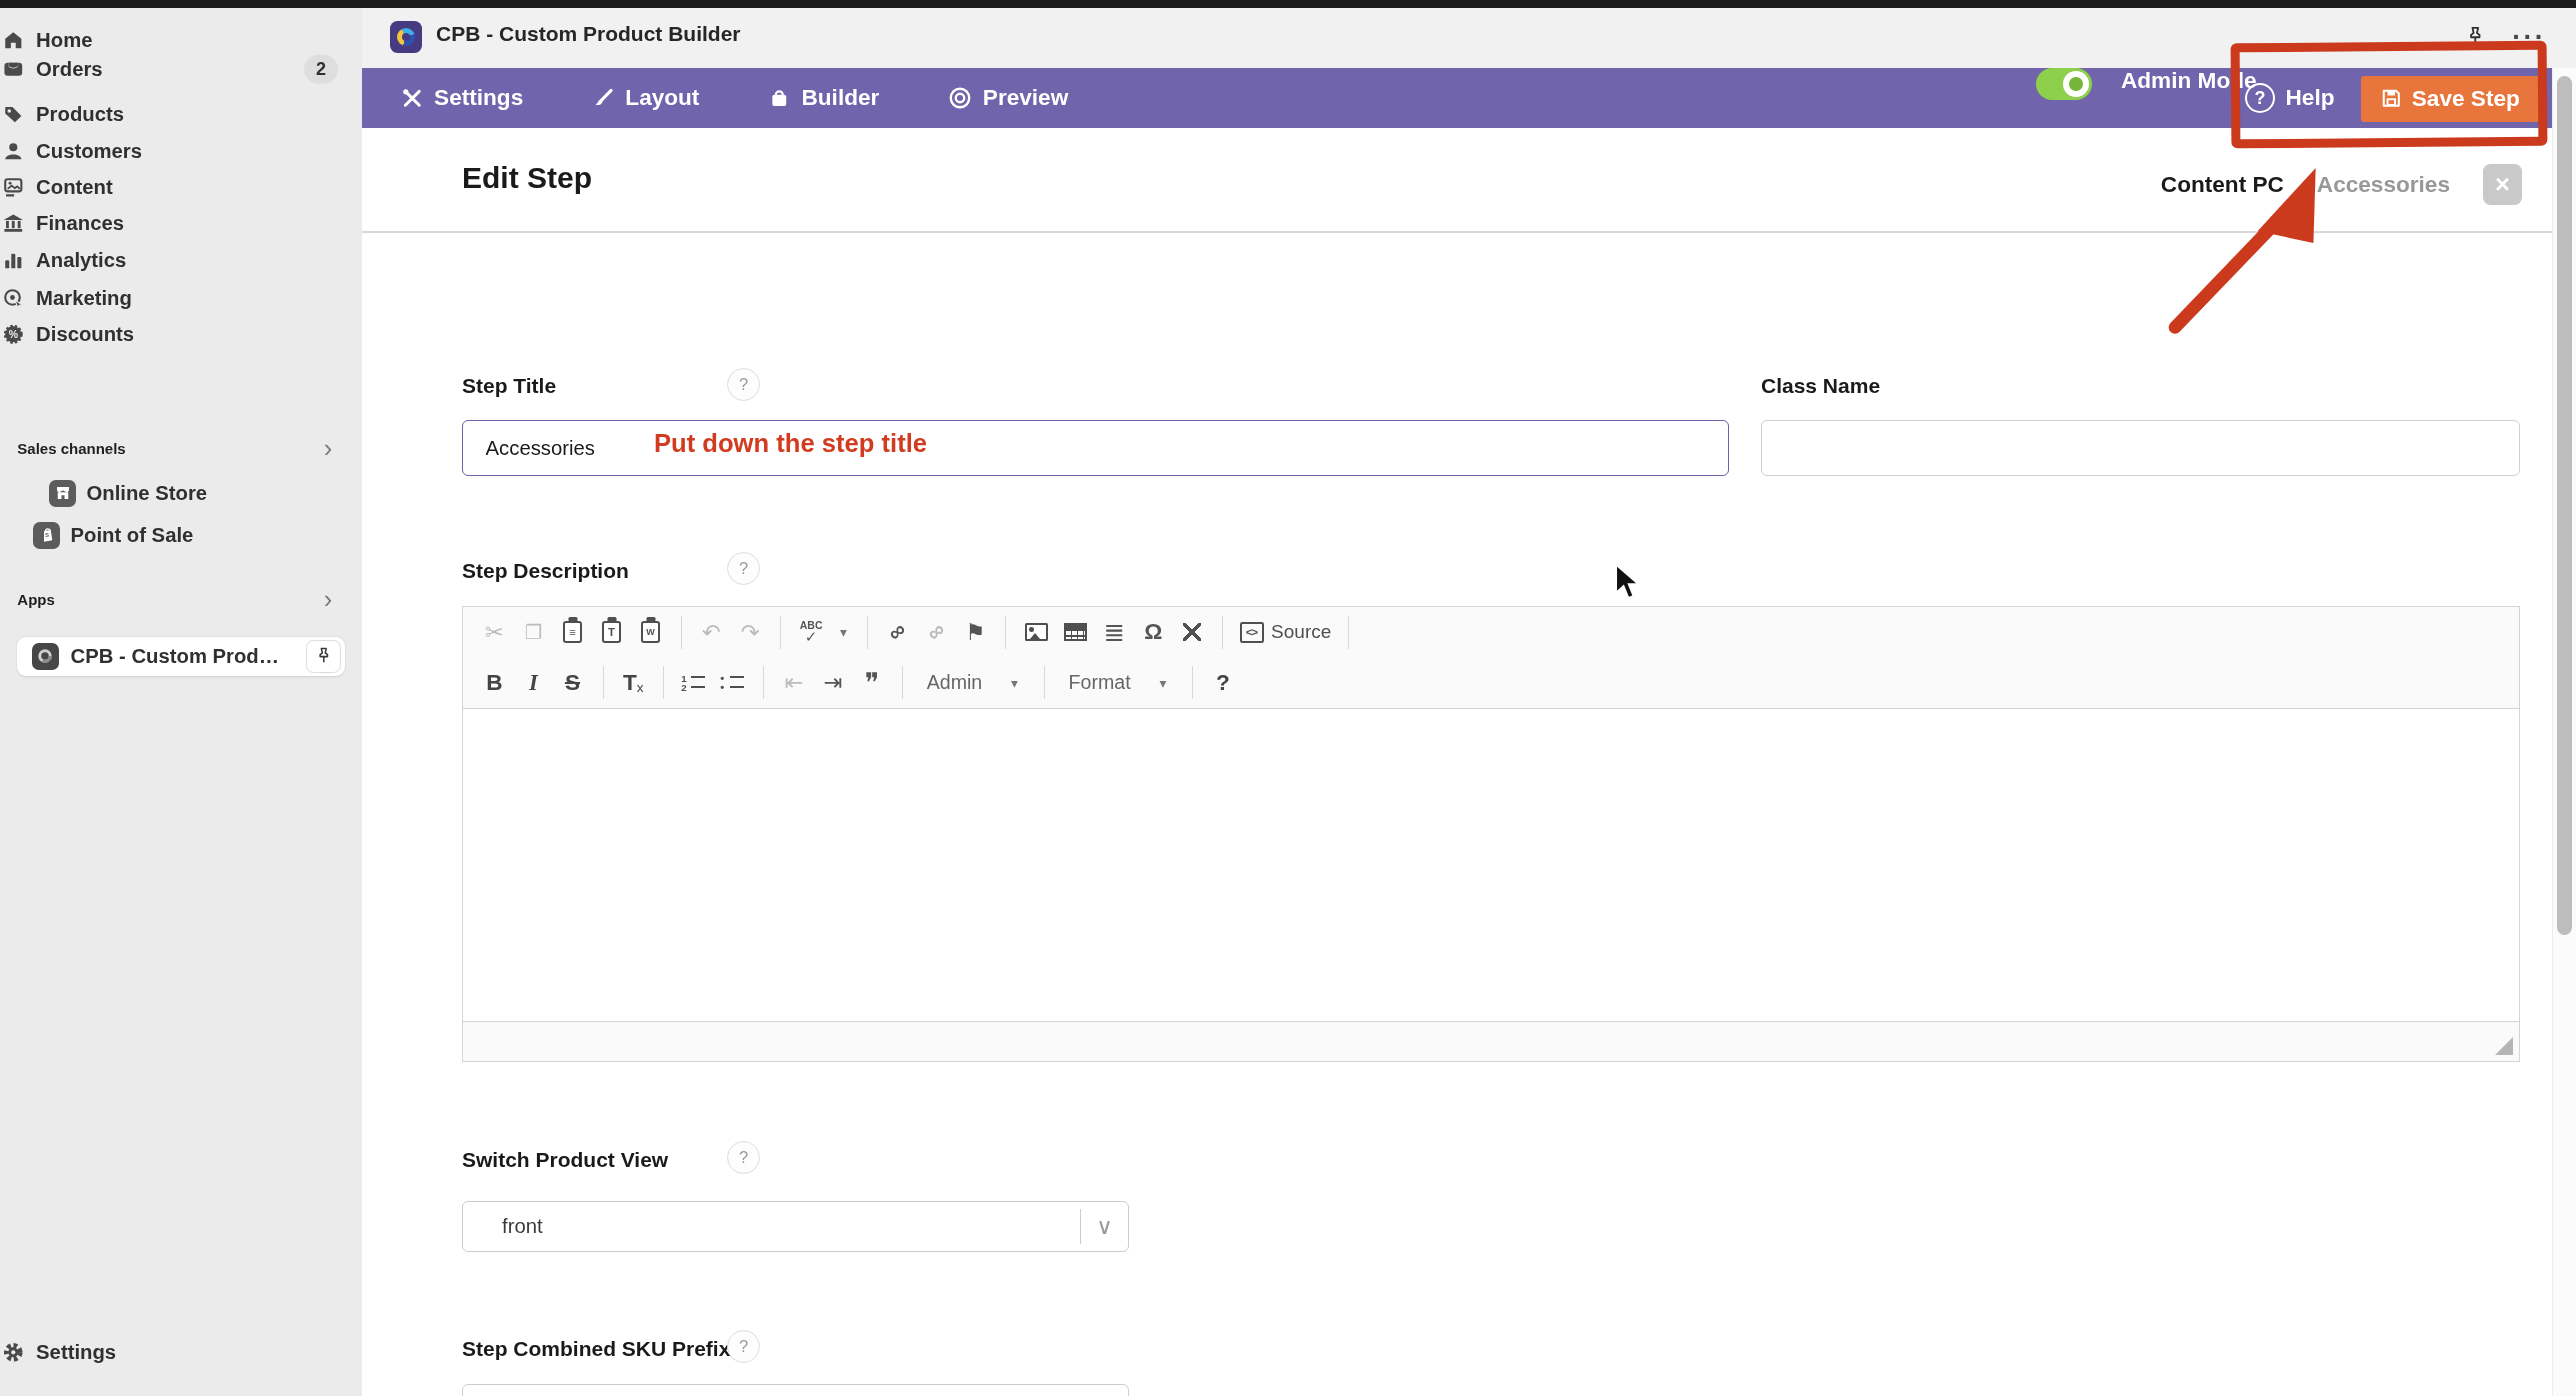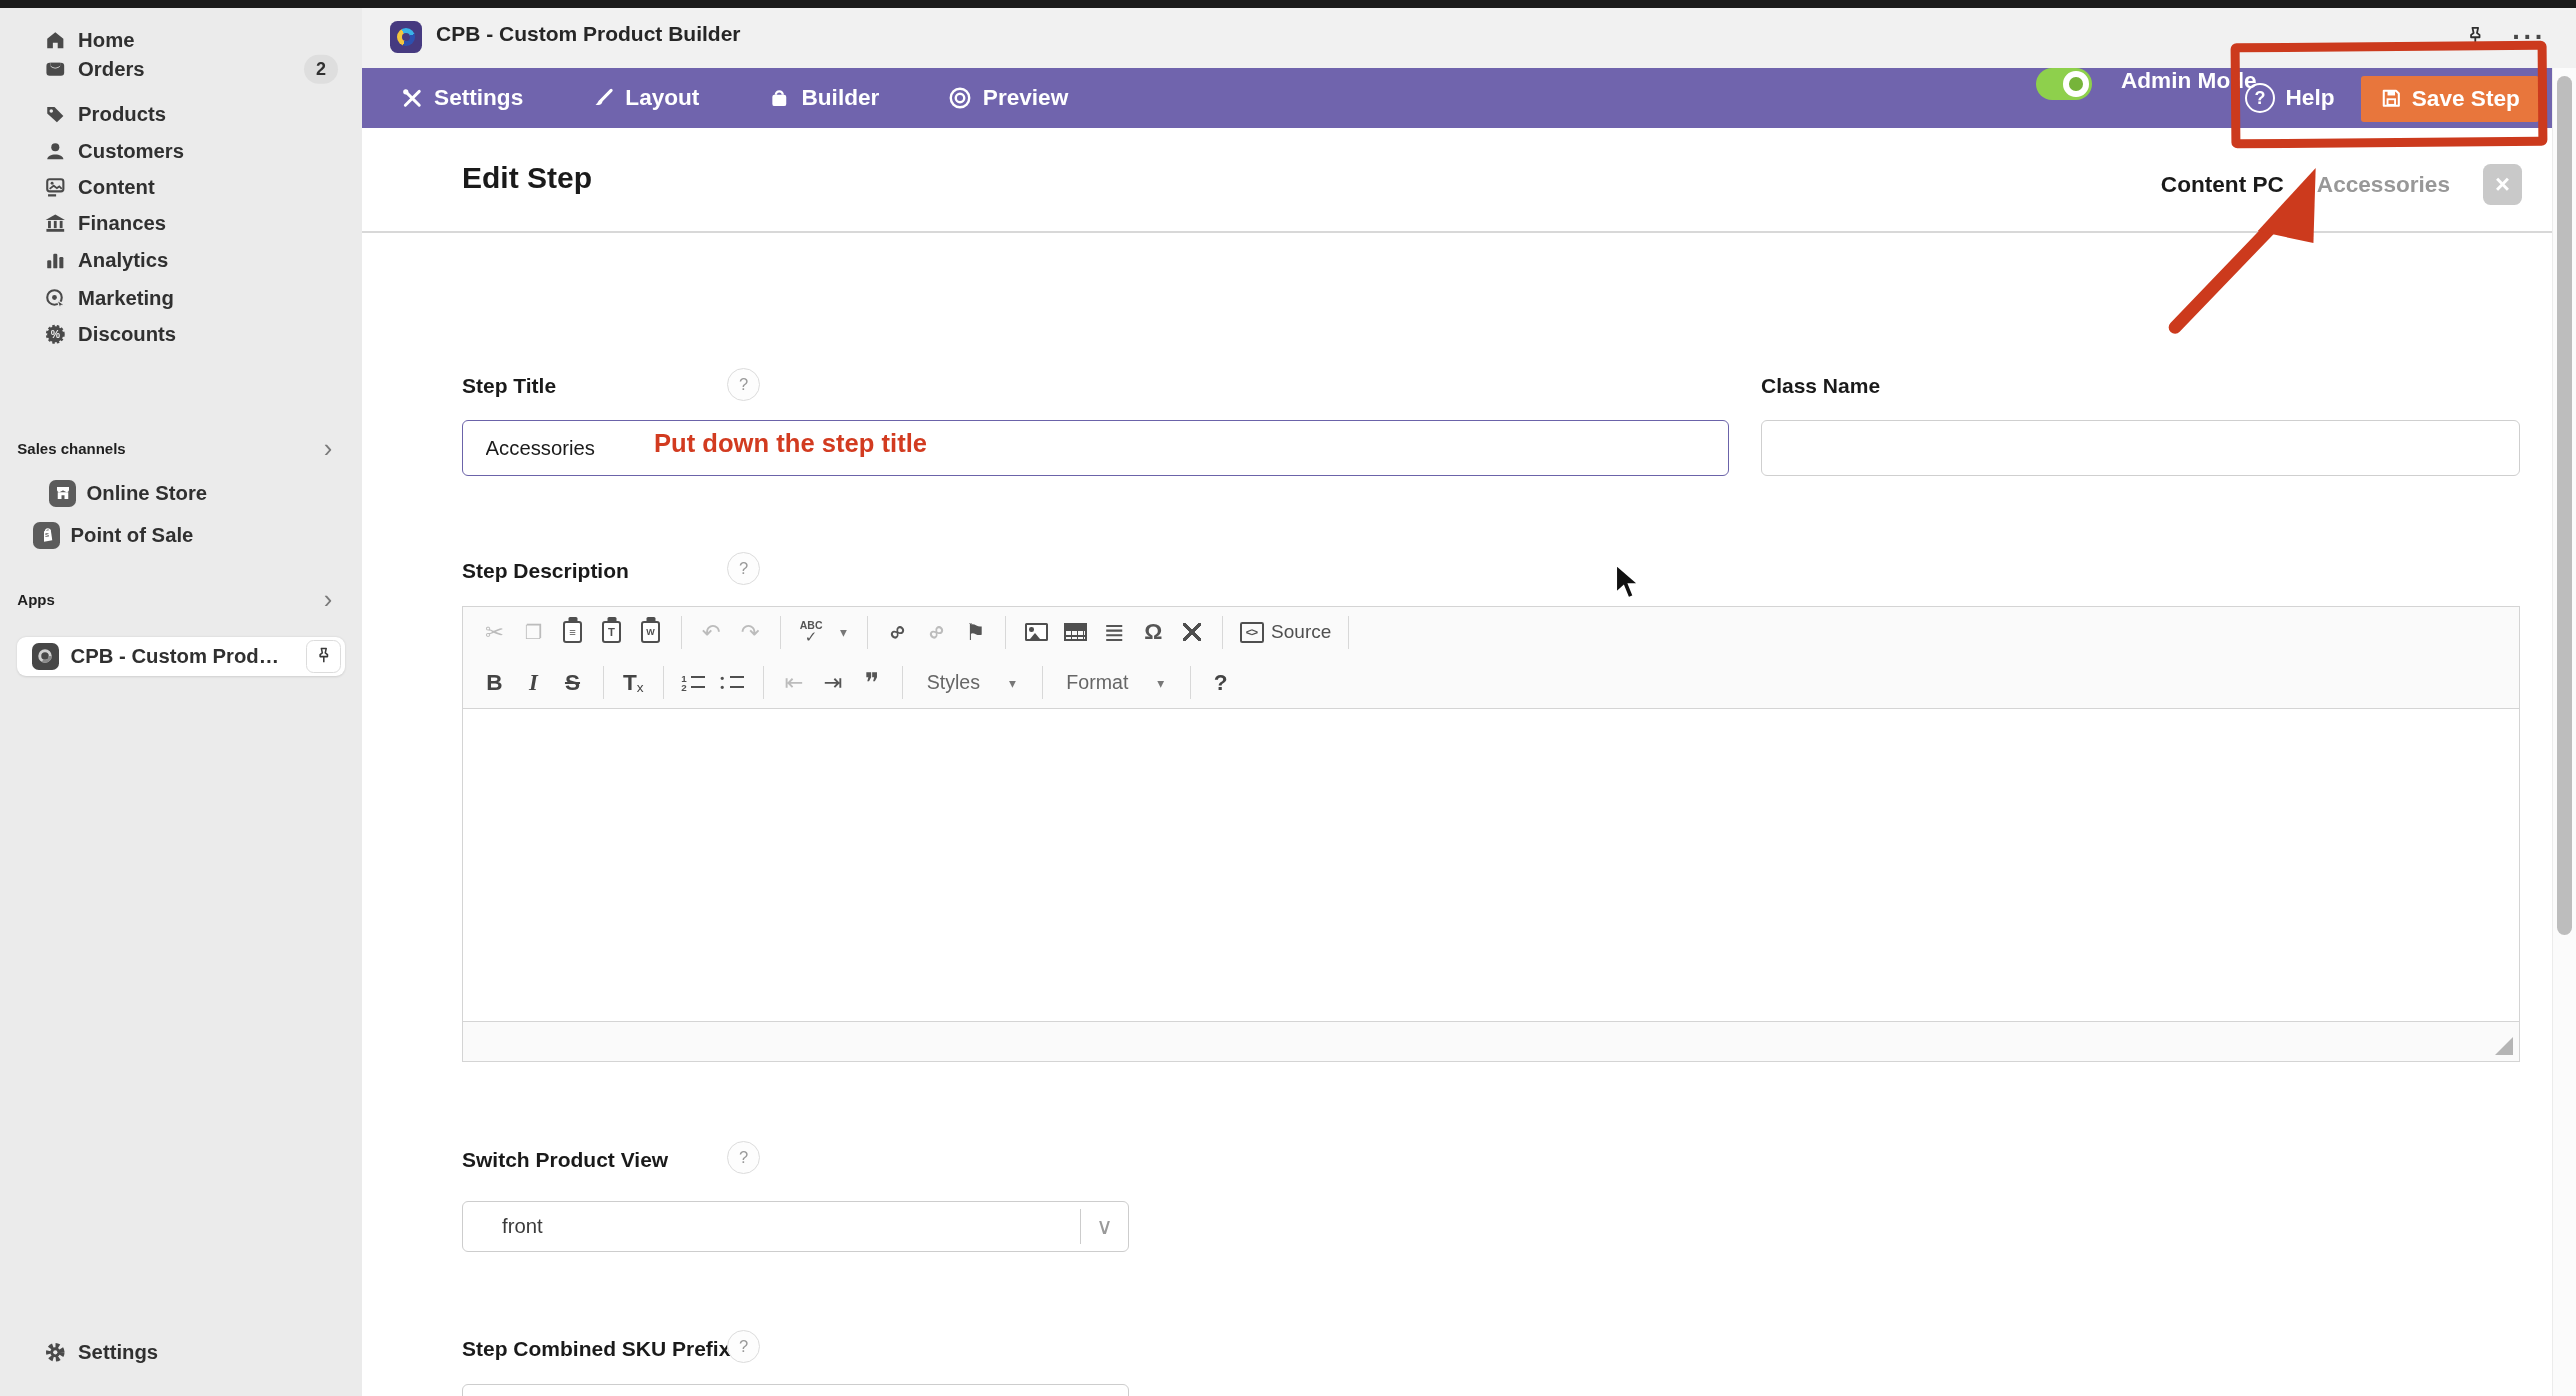--- a/index.html
+++ b/index.html
@@ -1,21 +1,21 @@
 <!DOCTYPE html>
 <html style="font-size:12px"><head>
 <meta charset="utf-8">
 <style>
   html,body{margin:0;padding:0;background:#fff;font-family:"Liberation Sans",sans-serif;}
   #app{position:relative;width:2576px;height:1396px;overflow:hidden;background:#fff;}
   
   #topstrip{position:absolute;left:0;top:0;width:2576px;height:7.5px;background:#1b1b1b;}
   
   #sidebar{position:absolute;left:0;top:7.5px;width:362px;height:1389px;background:#ebebeb;border-right:0.8px solid #e0e0e0;}
-  .sitem{position:absolute;left:0;width:362px;height:37px;display:flex;align-items:center;padding-left:42px;box-sizing:border-box;cursor:pointer;}
+  .sitem{position:absolute;left:0;width:362px;height:37px;display:flex;align-items:center;box-sizing:border-box;cursor:pointer;}
   .sic{width:25.6px;height:25.6px;display:flex;align-items:center;justify-content:center;flex:0 0 25.6px;}
   .sic svg{display:block;}
   .slabel{margin-left:10.5px;font-size:20.3px;font-weight:600;color:#303030;white-space:nowrap;}
   .badge{position:absolute;right:24px;top:50%;transform:translateY(-50%);background:#dedede;color:#303030;font-size:18px;font-weight:600;border-radius:752px;padding:3.8px 12px;}
   .shead{position:absolute;left:17.3px;width:327px;height:30px;display:flex;align-items:center;justify-content:space-between;}
   .shead .shlabel{font-size:15px;font-weight:700;color:#1f1f1f;}
   .chev{font-size:25.6px;color:#7a7a7a;line-height:1;padding-right:12px;}
   .sqicon{width:27px;height:27px;border-radius:6.8px;background:#5c5c5c;display:flex;align-items:center;justify-content:center;flex:0 0 27px;}
   #appcard{position:absolute;left:16.6px;top:629px;width:328px;height:39px;background:#fff;border-radius:9px;box-shadow:0 0.8px 2.3px rgba(0,0,0,.12);display:flex;align-items:center;padding-left:15px;box-sizing:border-box;cursor:pointer;}
   #appcard .slabel{margin-left:12px;max-width:211px;overflow:hidden;text-overflow:ellipsis;}
@@ -416,21 +416,21 @@
           </span>
         <span class="tbtn">
             <span class="i-list i-ul"></span>
           </span>
         <span class="sep"></span>
         <span class="tbtn dis g-out"></span>
         <span class="tbtn g-in"></span>
         <span class="tbtn g-quote"></span>
         <span class="sep"></span>
         <span class="dd">
-          <span class="ddlabel">Styles</span>
+          <span class="ddlabel">Admin</span>
           <span class="g-caret tbtn" style="min-width:10.5px"></span>
         </span>
         <span class="sep"></span>
         <span class="dd">
           <span class="ddlabel">Format</span>
           <span class="g-caret tbtn" style="min-width:10.5px"></span>
         </span>
         <span class="sep"></span>
         <span class="tbtn g-q"></span>
       </div>

